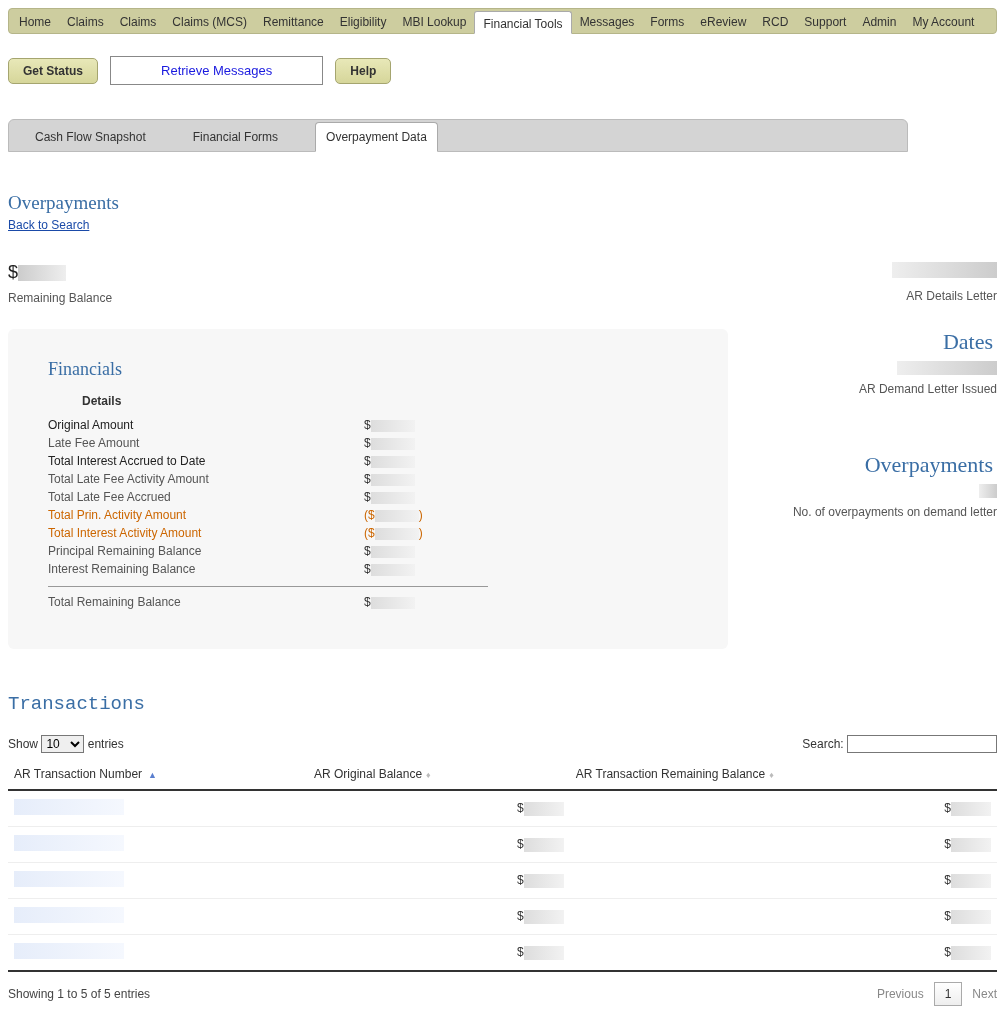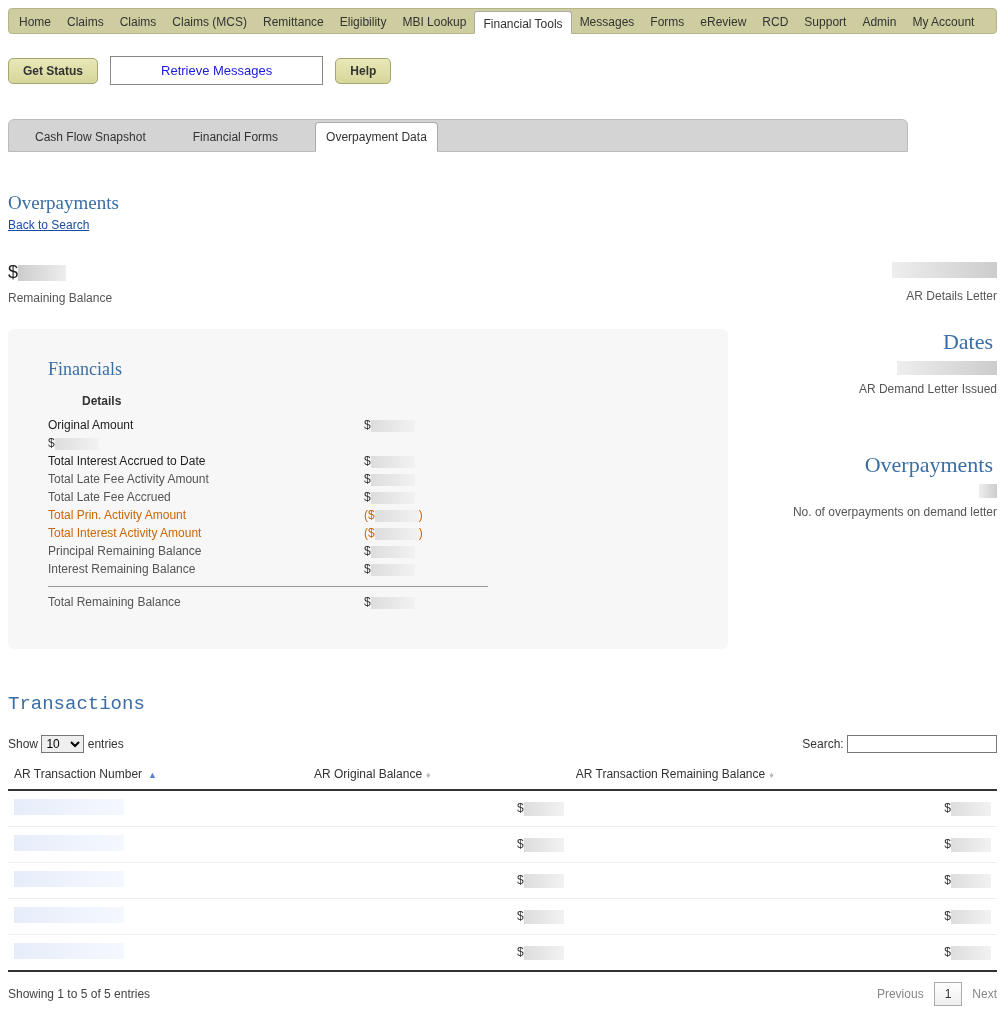--- a/index.html
+++ b/index.html
@@ -337,20 +337,21 @@
 <div class="main-cols">
   <div class="fin-box">
     <h3>Financials</h3>
     <div class="details-hd">Details</div>
     <div id="fin-rows">
         <div class="fin-row">
           <div class="lbl dark">Original Amount</div>
           <div class="val">$<span class="mask"></span></div>
         </div>
         <div class="fin-row">
+          <div class="lbl ">Late Fee Amount</div>
           <div class="val">$<span class="mask"></span></div>
         </div>
         <div class="fin-row">
           <div class="lbl dark">Total Interest Accrued to Date</div>
           <div class="val">$<span class="mask"></span></div>
         </div>
         <div class="fin-row">
           <div class="lbl ">Total Late Fee Activity Amount</div>
           <div class="val">$<span class="mask"></span></div>
         </div>

